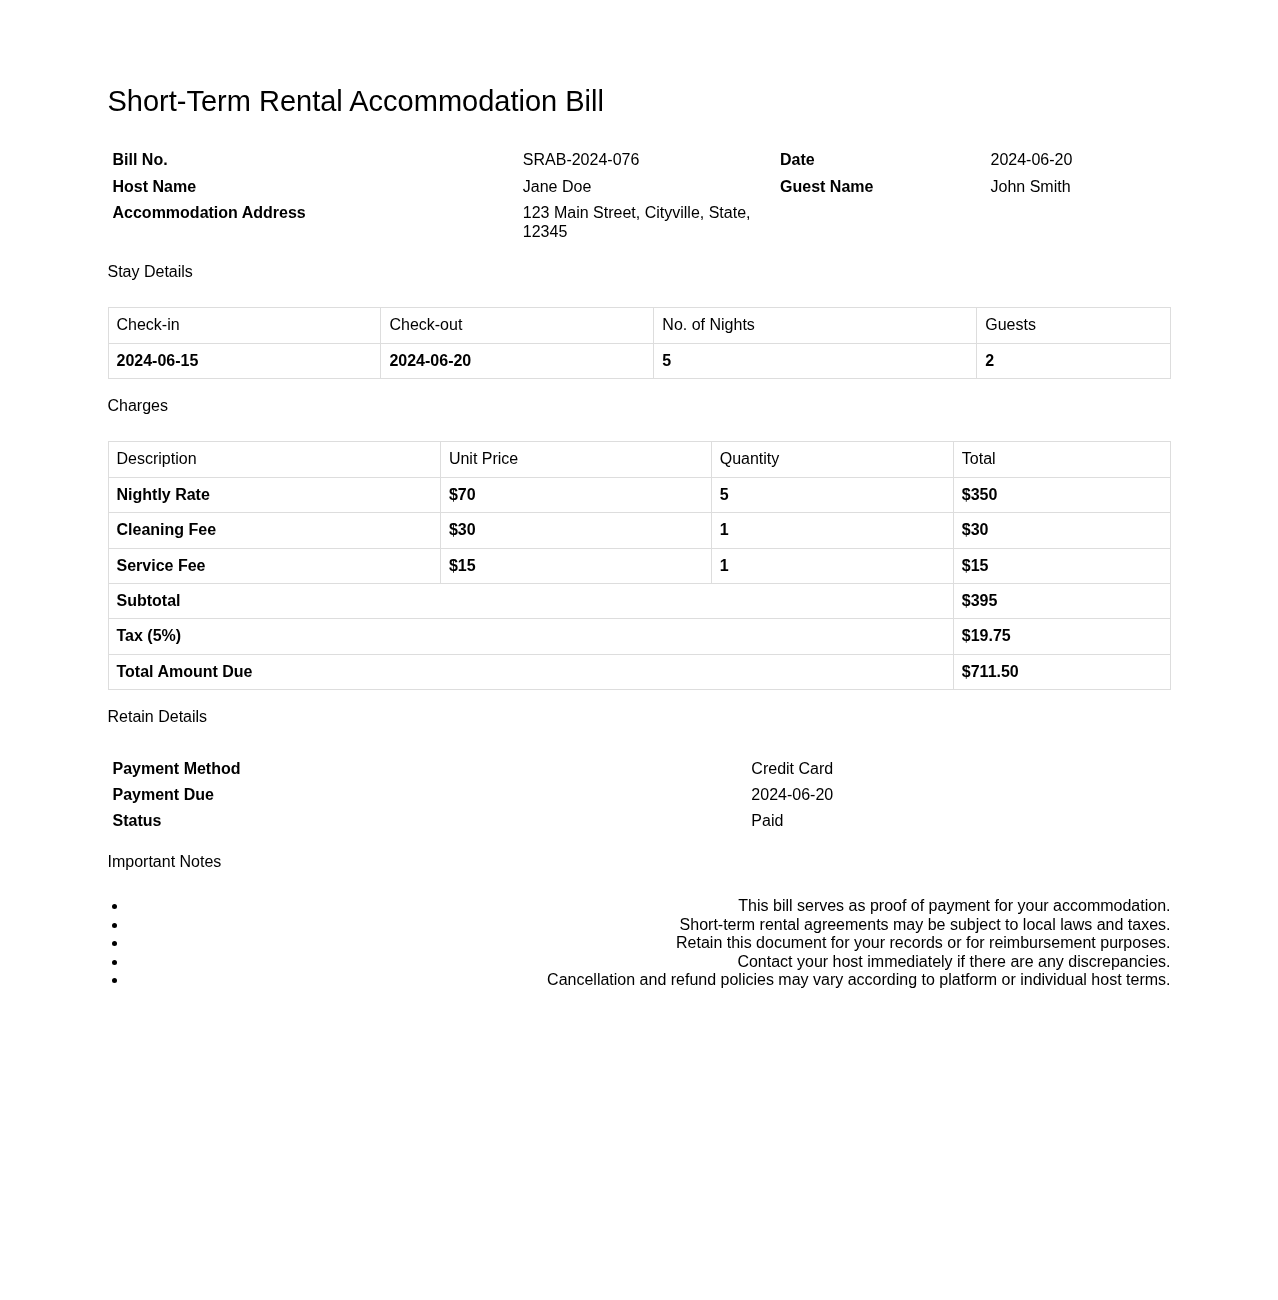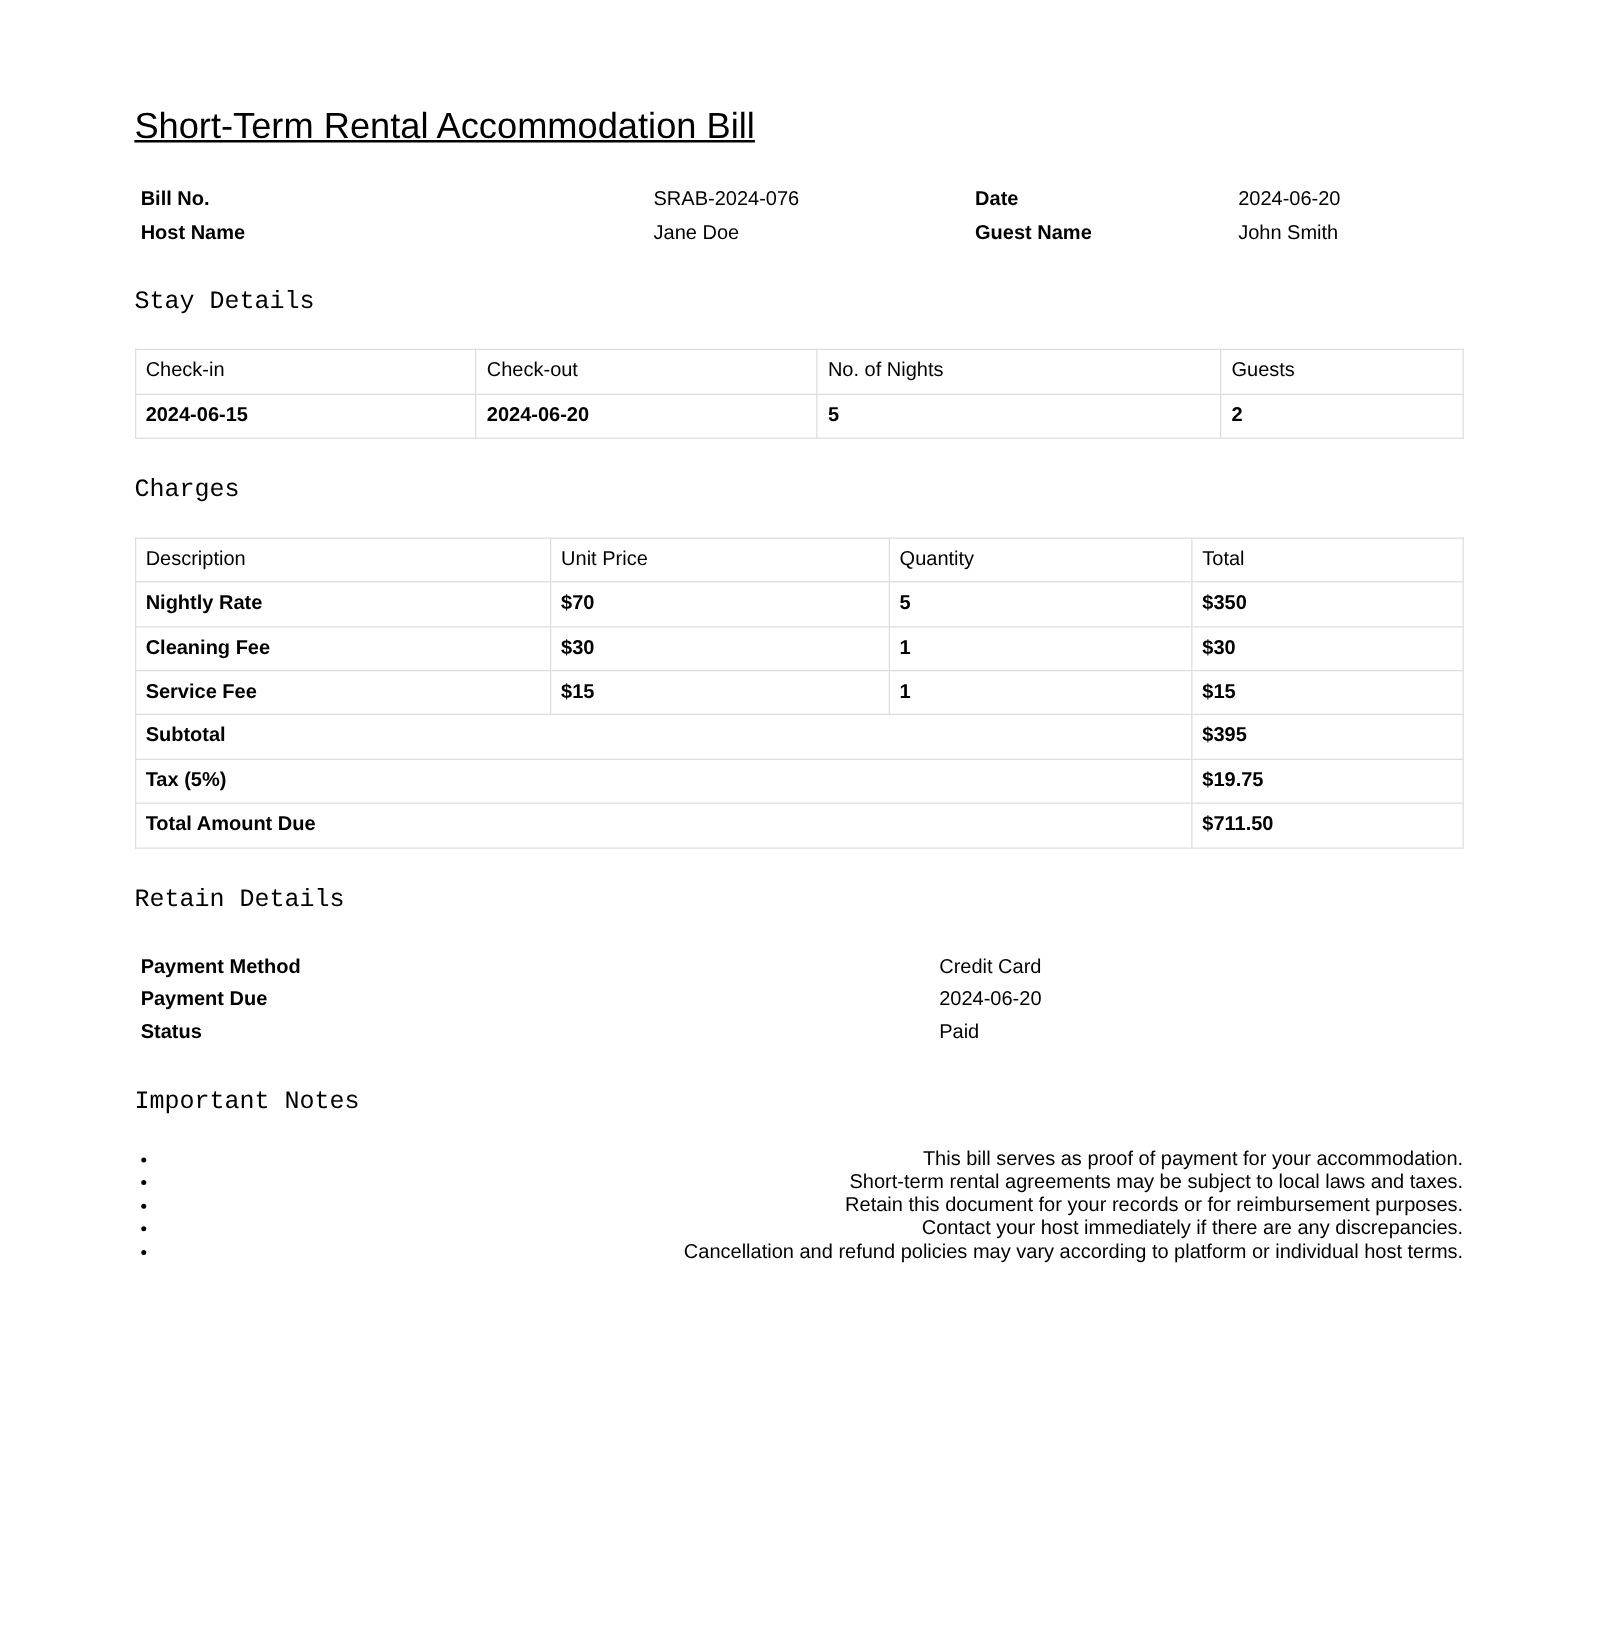--- a/index.html
+++ b/index.html
@@ -14,28 +14,26 @@
   .page {
     width: 1063px;
     margin: 0 auto;
     padding-bottom: 120px;
   }
   h1.doc-title {
     font-size: 29px;
     font-weight: 400;
     line-height: 1.15;
     margin: 85px 0 0 0;
-    text-decoration: underline;
   }
   h2.section-heading {
-    font-size: 20px;
+    font-size: 16px;
     font-weight: 400;
     line-height: 1.15;
-    margin: 30px 0 26px 0;
-    font-family: Liberation Mono, monospace;
+    margin: 18px 0 26px 0;
   }
   
   table.info-table {
     width: 100%;
     border-collapse: collapse;
     margin-top: 29px;
   }
   table.info-table td {
     padding: 4px 5px;
     vertical-align: top;
@@ -105,20 +103,26 @@
         <td>SRAB-2024-076</td>
         <td class="info-label">Date</td>
         <td>2024-06-20</td>
       </tr>
       <tr>
         <td class="info-label">Host Name</td>
         <td>Jane Doe</td>
         <td class="info-label">Guest Name</td>
         <td>John Smith</td>
       </tr>
+      <tr>
+        <td class="info-label">Accommodation Address</td>
+        <td>123 Main Street, Cityville, State, 12345</td>
+        <td class="info-label"></td>
+        <td></td>
+      </tr>
     </tbody>
   </table>
 
   <h2 class="section-heading">Stay Details</h2>
 
   <table class="data-table stay-table">
     <colgroup>
         <col class="c1">
         <col class="c2">
         <col class="c3">

